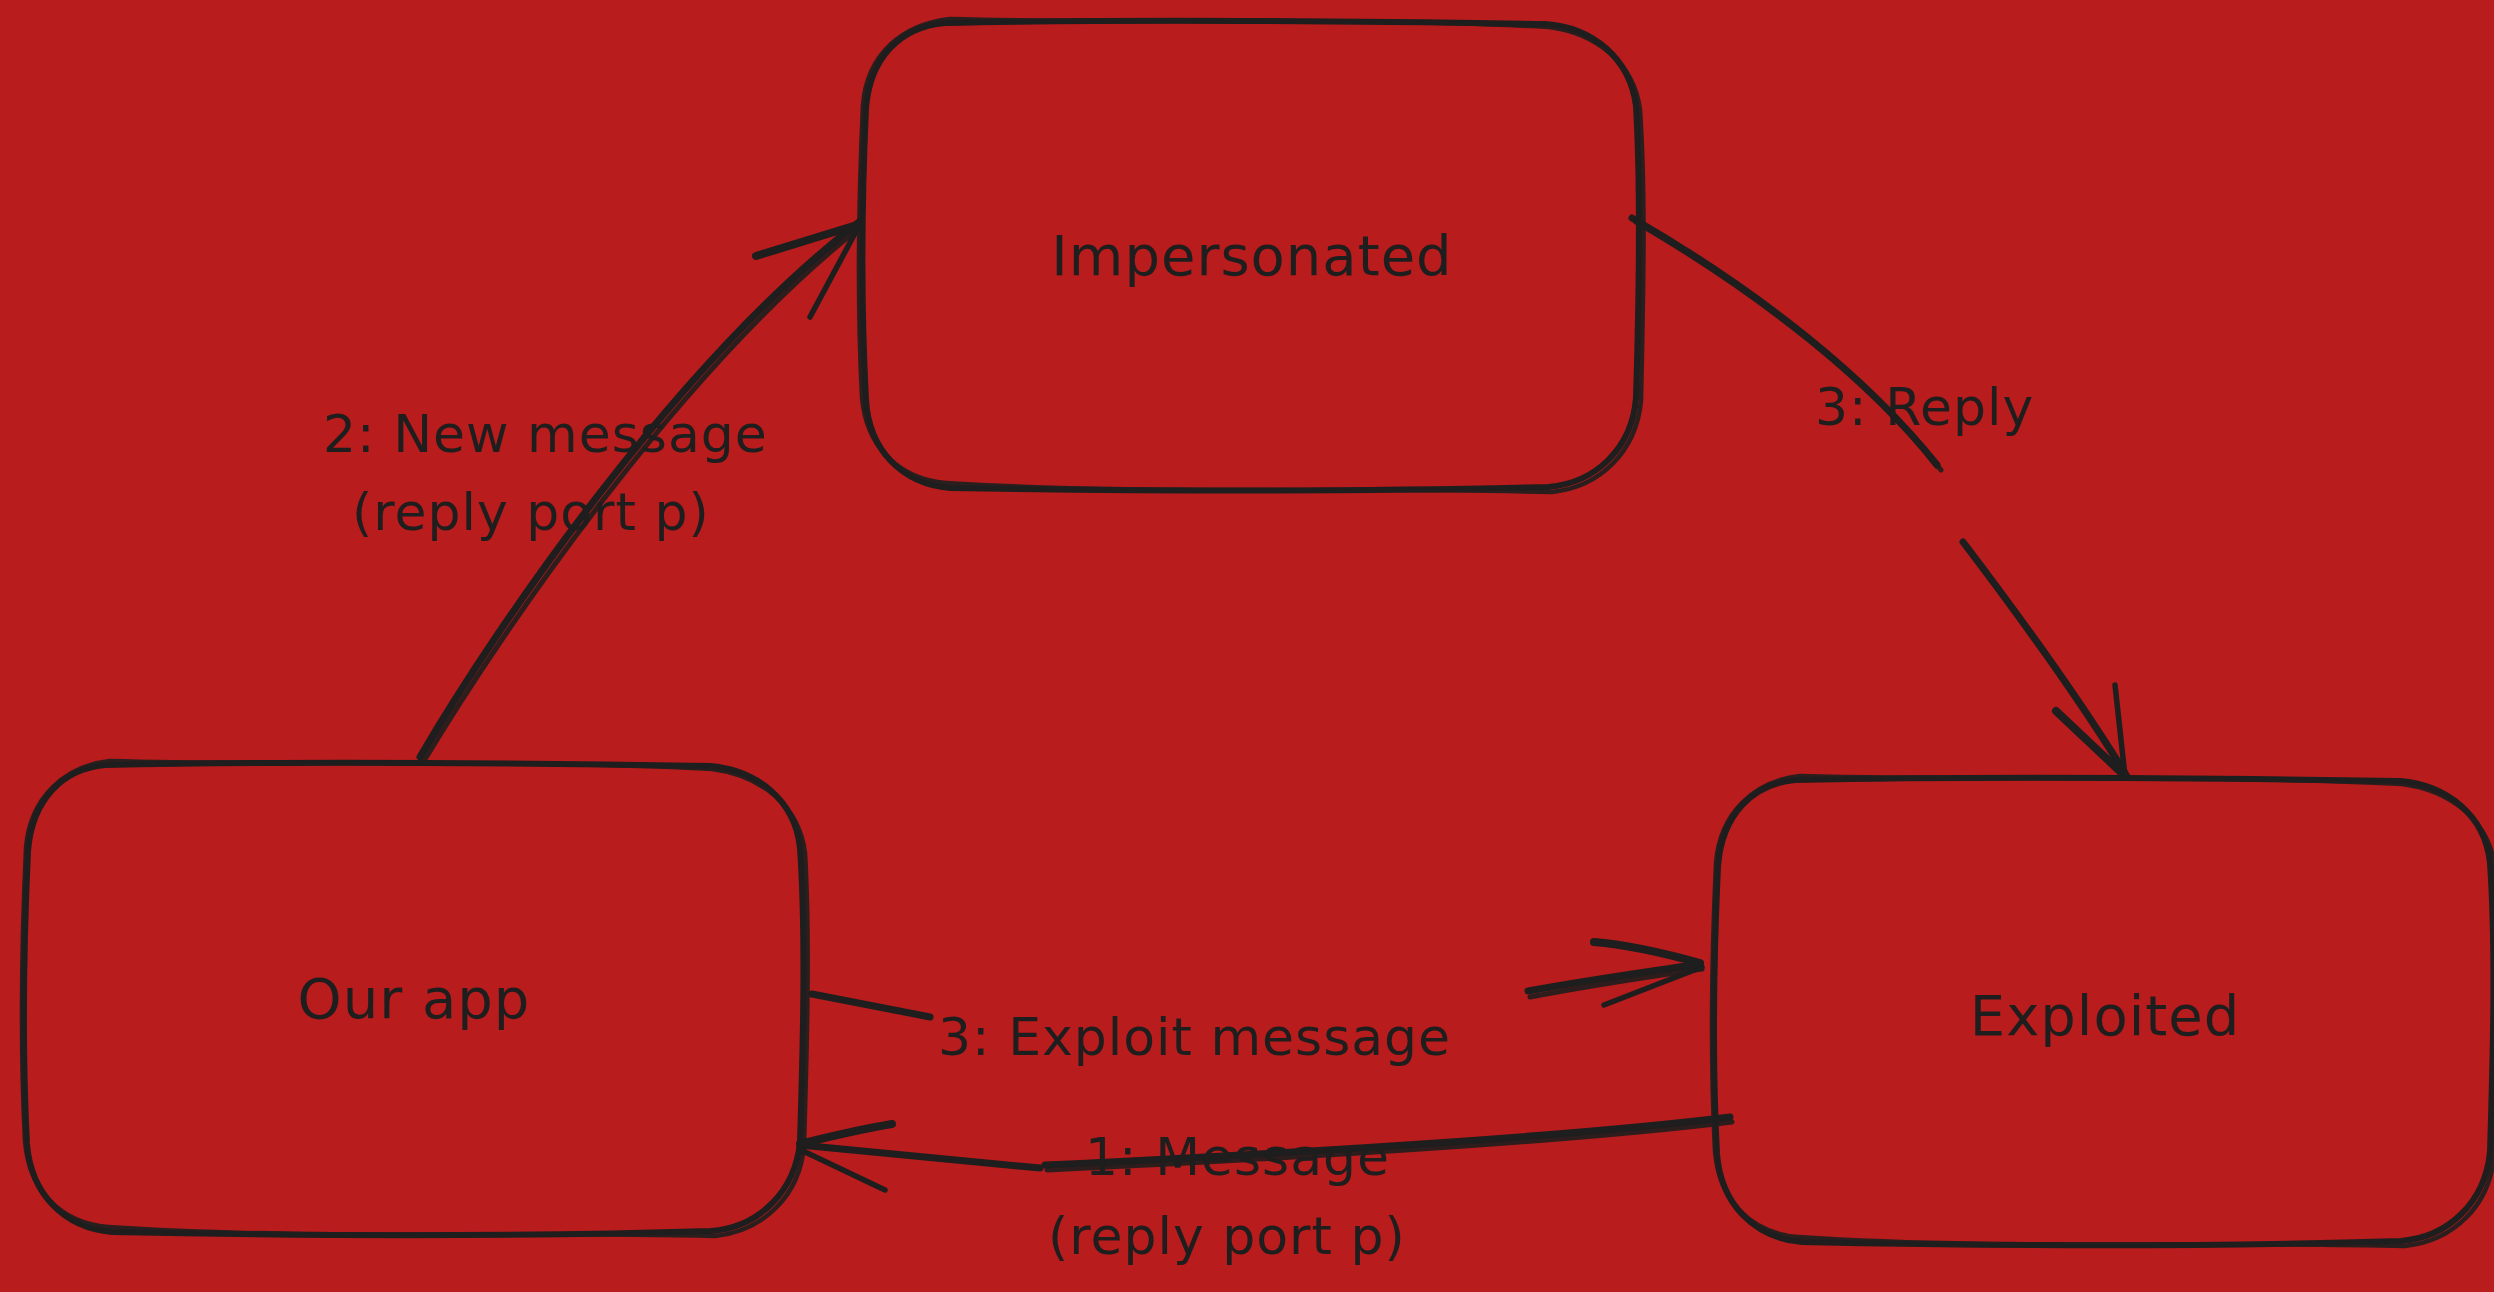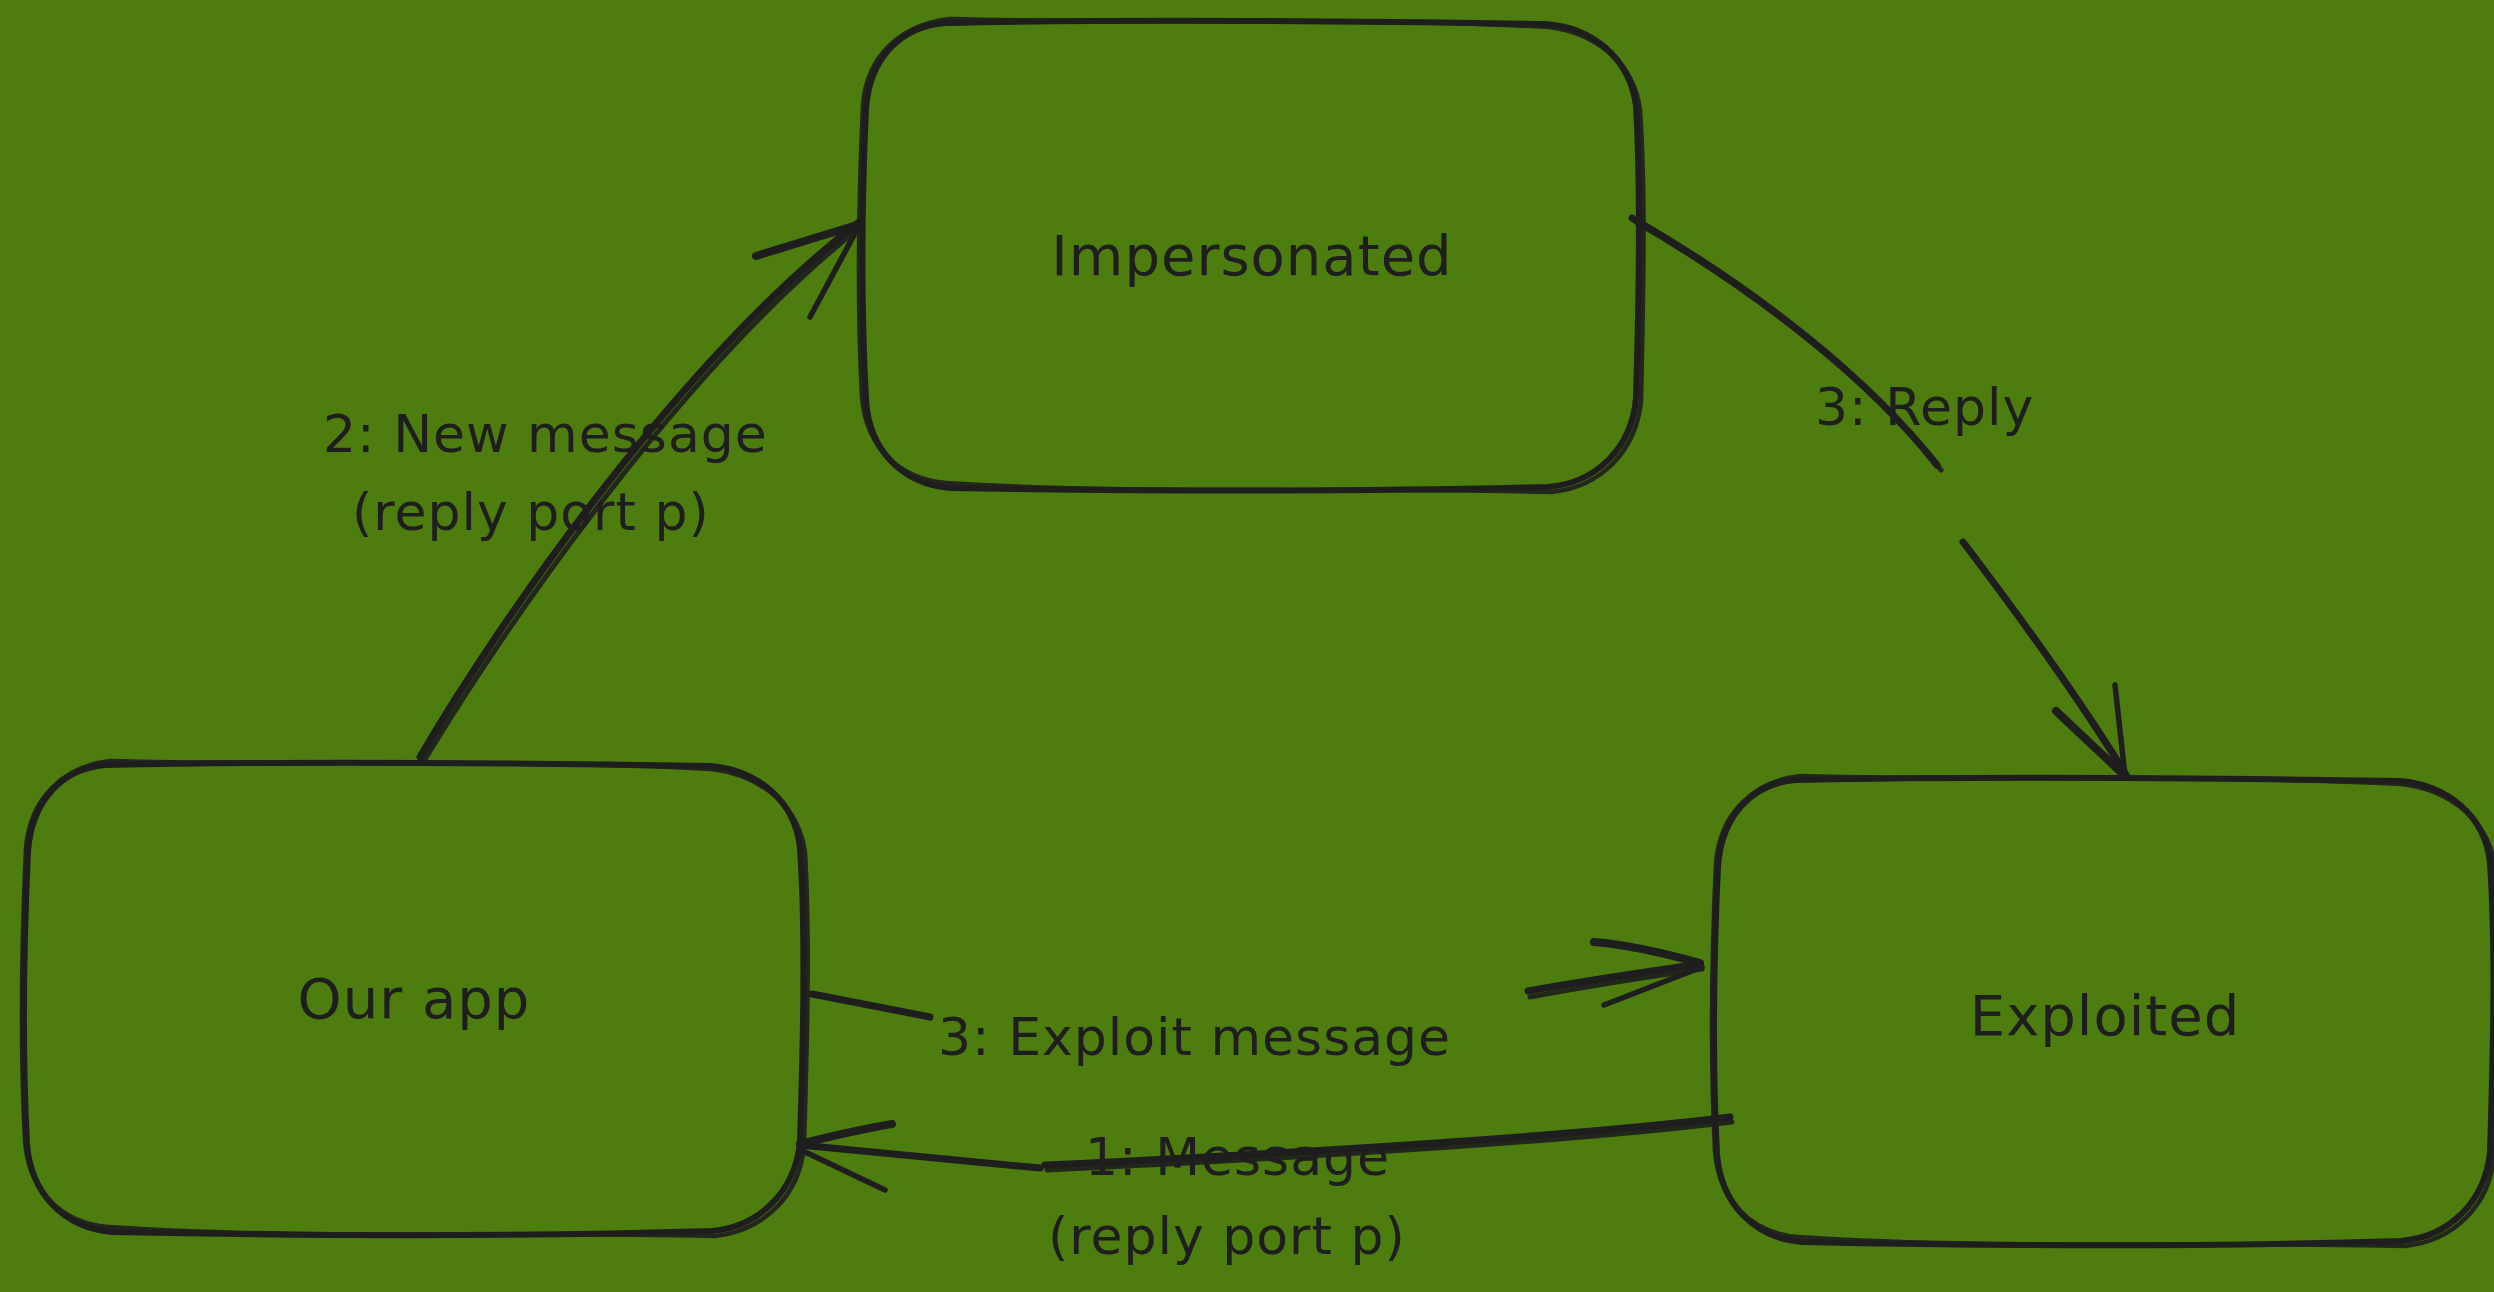--- a/index.html
+++ b/index.html
@@ -8,21 +8,21 @@
     padding: 0;
     background: #ffffff;
   }
   body {
     font-family: "DejaVu Sans", sans-serif;
   }
   #canvas {
     position: relative;
     width: 2494px;
     height: 1292px;
-    background: #4d7c0f;
+    background: #b91c1c;
     overflow: hidden;
   }
   #sketch {
     position: absolute;
     top: 0;
     left: 0;
     width: 2494px;
     height: 1292px;
     display: block;
   }

